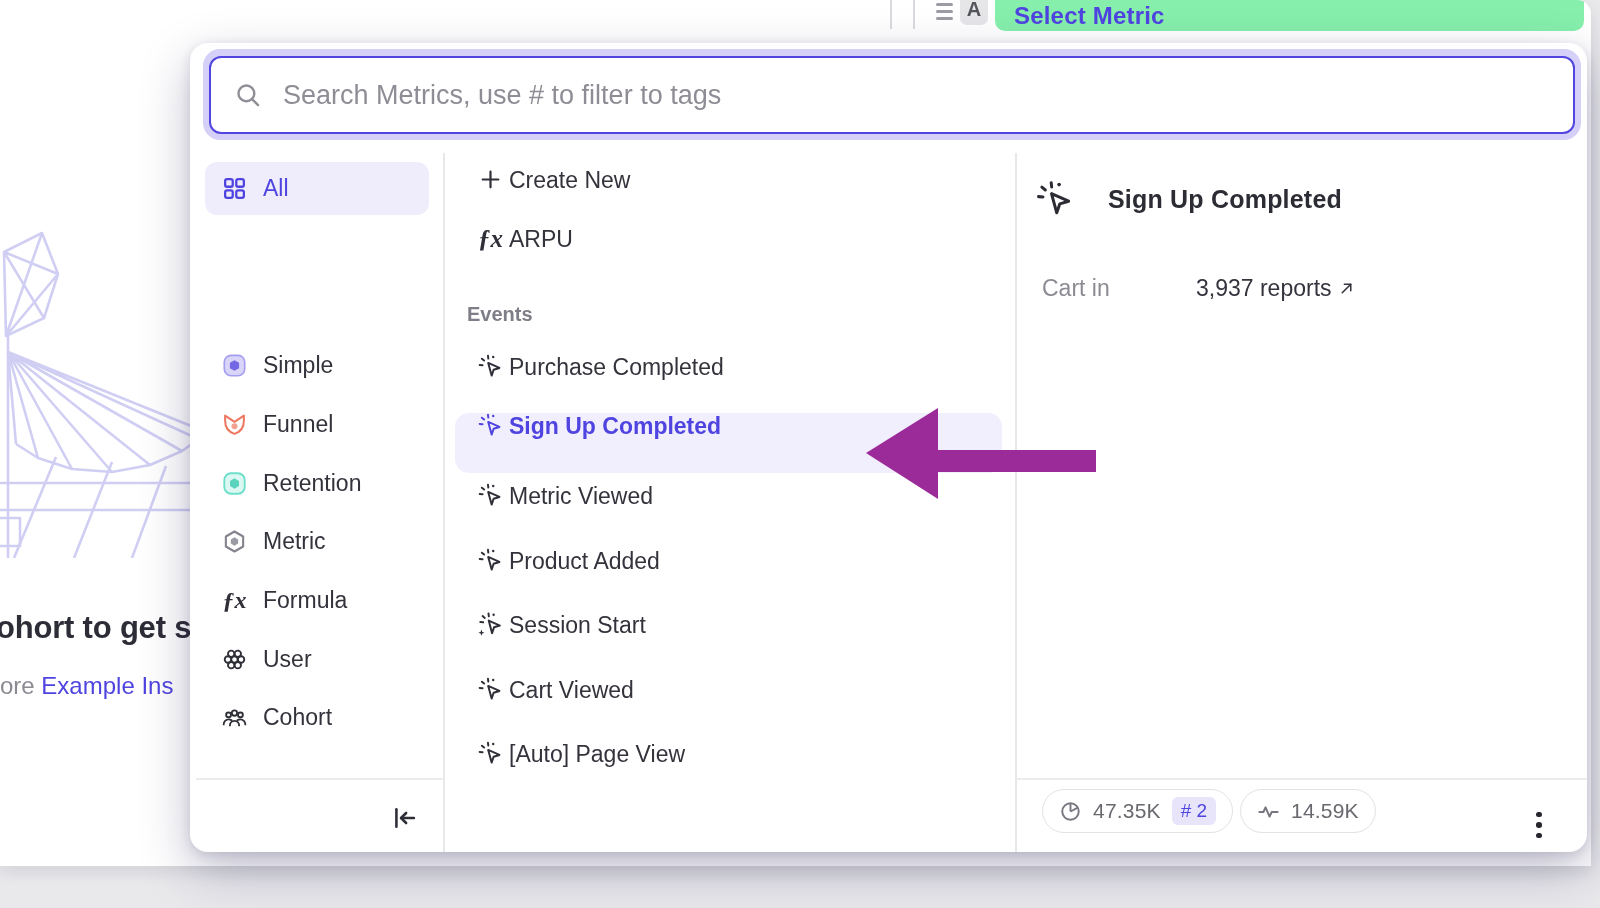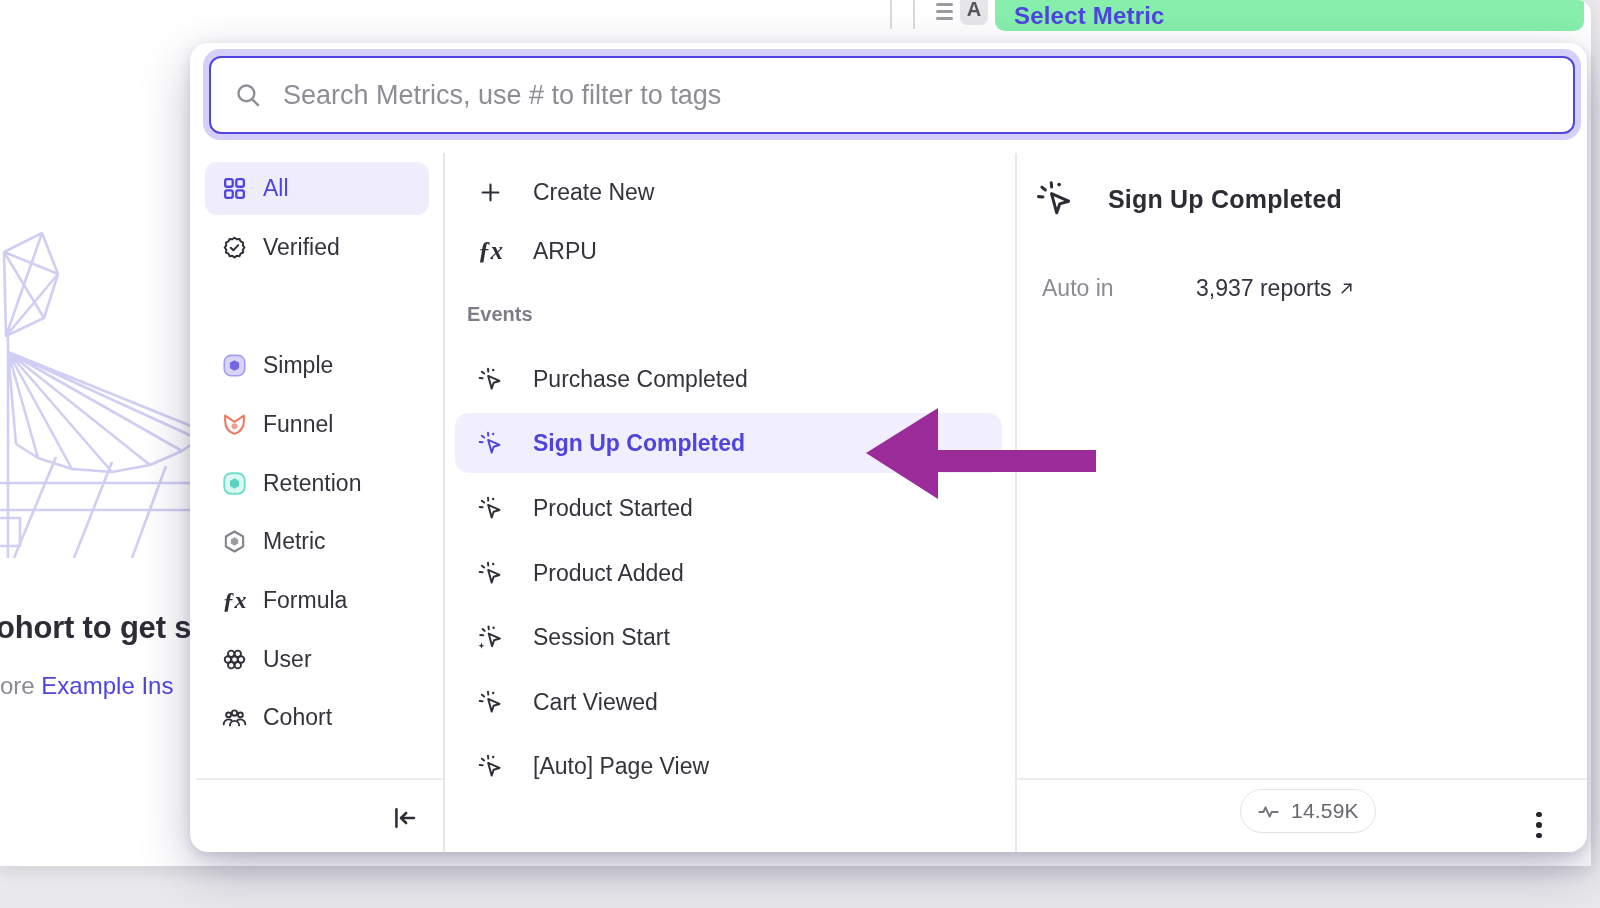--- a/index.html
+++ b/index.html
@@ -73,21 +73,21 @@
     color:#2f2f38;cursor:pointer;
   }
   .sb-item .lbl{font-size:23px;font-weight:500;color:#33333c;}
   .sb-item.selected{background:#efedfc;}
   .sb-item.selected .lbl,.sb-item.selected .icon{color:#4f44e0;}
   .collapse-btn{position:absolute;left:200px;top:761px;width:30px;height:30px;color:#2e2e38;cursor:pointer;}
 
   
   .li-row{
     position:absolute;left:265px;width:547px;height:50px;
-    display:flex;align-items:center;gap:30px;padding-left:23px;box-sizing:border-box;
+    display:flex;align-items:flex-start;gap:6px;padding-left:23px;box-sizing:border-box;
     color:#2f2f38;cursor:pointer;
   }
   .li-row .lbl{font-size:23px;font-weight:500;color:#33333c;white-space:nowrap;}
   .li-row.selected{background:#f1eefd;border-radius:14px;height:60px;}
   .li-row.selected .lbl,.li-row.selected .icon{color:#4f44e0;}
   .section-h{position:absolute;left:277px;font-size:20px;color:#7e7e88;font-weight:700;}
 
   
   .detail-head{position:absolute;left:846px;top:137px;display:flex;align-items:center;gap:34px;color:#2c2c35;}
   .detail-head .ttl{font-size:25px;font-weight:700;letter-spacing:.2px;white-space:nowrap;}
@@ -270,28 +270,20 @@
   <div class="vdiv" style="left:825px"></div>
 
   <div class="sb-item selected" style="top:119px">
     <span class="icon" style="width:25px;height:25px">
         <svg width="25" height="25">
           <use href="#i-grid"></use>
         </svg>
       </span>
     <span class="lbl">All</span>
   </div>
-  <div class="sb-item" style="top:178px">
-    <span class="icon" style="width:25px;height:25px">
-        <svg width="25" height="25">
-          <use href="#i-verified"></use>
-        </svg>
-      </span>
-    <span class="lbl">Verified</span>
-  </div>
   <div class="sb-item" style="top:296px">
     <span class="icon" style="width:25px;height:25px">
         <svg width="25" height="25">
           <use href="#i-simple"></use>
         </svg>
       </span>
     <span class="lbl">Simple</span>
   </div>
   <div class="sb-item" style="top:355px">
     <span class="icon" style="width:25px;height:25px">
@@ -375,21 +367,21 @@
         </svg>
       </span>
     <span class="lbl" style="font-weight:600">Sign Up Completed</span>
   </div>
   <div class="li-row" style="top:440px">
     <span class="icon" style="width:25px;height:25px;color:#2f2f38">
         <svg width="25" height="25">
           <use href="#i-cursor"></use>
         </svg>
       </span>
-    <span class="lbl">Product Started</span>
+    <span class="lbl">Metric Viewed</span>
   </div>
   <div class="li-row" style="top:505px">
     <span class="icon" style="width:25px;height:25px;color:#2f2f38">
         <svg width="25" height="25">
           <use href="#i-cursor"></use>
         </svg>
       </span>
     <span class="lbl">Product Added</span>
   </div>
   <div class="li-row" style="top:569px">
@@ -420,33 +412,42 @@
   <div class="detail-head">
     <span class="icon" style="width:38px;height:38px;color:#2c2c35">
         <svg width="38" height="38">
           <use href="#i-cursor"></use>
         </svg>
       </span>
     <span class="ttl">Sign Up Completed</span>
   </div>
 
   <div class="used-row">
-    <span class="ul">Auto in</span>
+    <span class="ul">Cart in</span>
     <span class="uv">
       <span>3,937 reports</span>
       <span class="icon" style="width:17px;height:17px;color:#34343e">
           <svg width="17" height="17">
             <use href="#i-ext"></use>
           </svg>
         </span>
     </span>
   </div>
 
   <div class="hdiv" style="left:825px;right:0;top:735px"></div>
 
+  <div class="stat-badge" style="left:852px">
+    <span class="icon" style="width:23px;height:23px;color:#77777f">
+        <svg width="23" height="23">
+          <use href="#i-pie"></use>
+        </svg>
+      </span>
+    <span class="val">47.35K</span>
+    <span class="rank-chip"># 2</span>
+  </div>
   <div class="stat-badge" style="left:1050px">
     <span class="icon" style="width:23px;height:23px;color:#77777f">
         <svg width="23" height="23">
           <use href="#i-pulse"></use>
         </svg>
       </span>
     <span class="val">14.59K</span>
   </div>
   <div class="kebab">
       <i></i>

